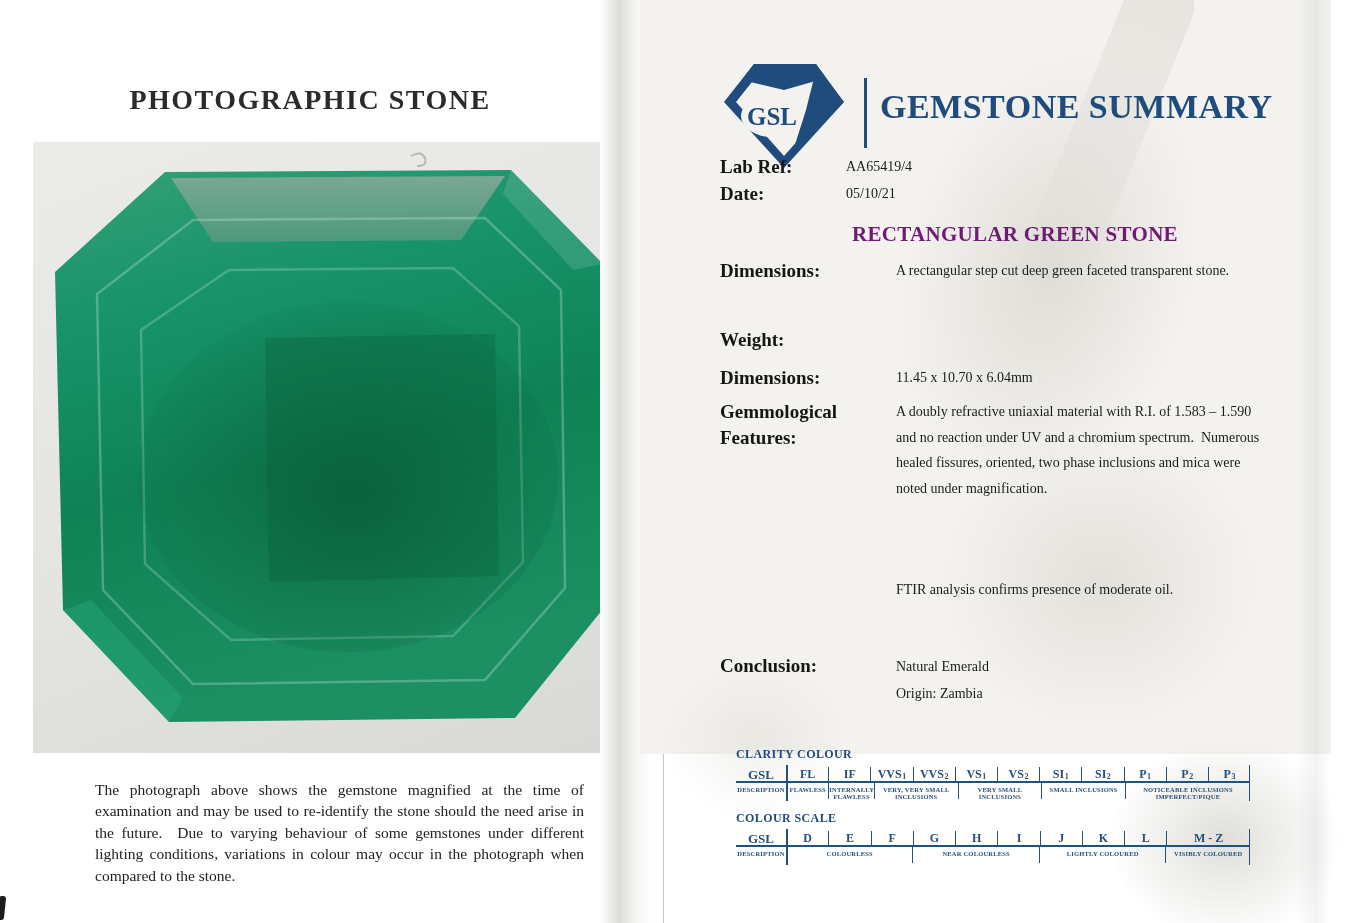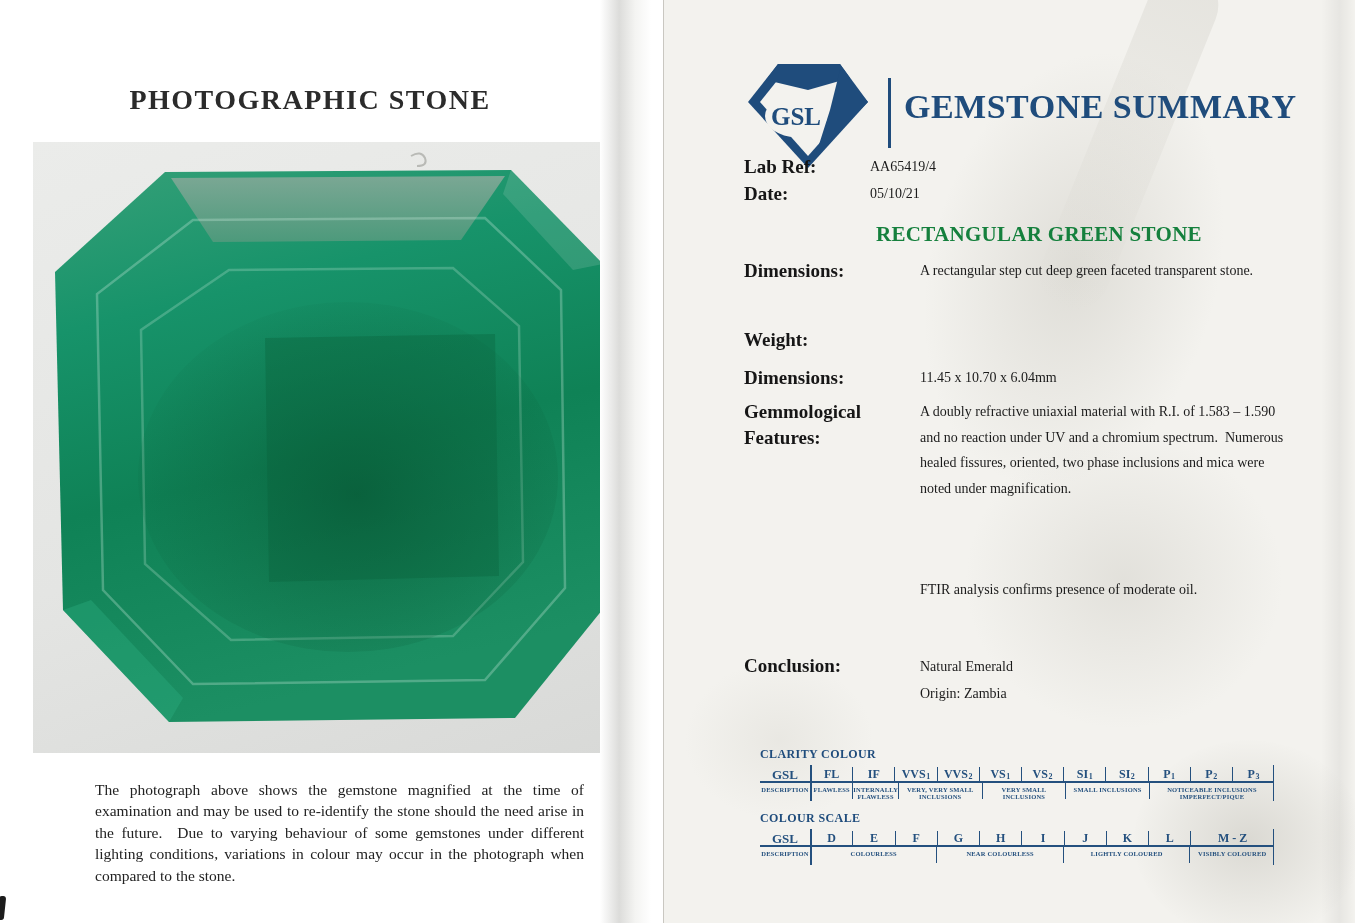--- a/index.html
+++ b/index.html
@@ -28,21 +28,21 @@
   .scan-blot { position:absolute; left:-2px; top:896px; width:7px; height:24px; background:#1c1c1c; border-radius:3px; transform:rotate(6deg); }
 
   
   .gutter {
     position:absolute; left:600px; top:0; width:64px; height:923px;
     background:linear-gradient(to right,#ffffff 0%, #dcdcda 30%, #f4f4f2 55%, #ffffff 80%, #ffffff 100%);
   }
   .gutter-line { position:absolute; left:663px; top:0; width:1px; height:923px; background:#c9c7c1; }
 
   
-  .right-page { position:absolute; left:664px; top:0; width:691px; height:923px; background:#f3f2ee; }
+  .right-page { position:absolute; left:640px; top:0; width:691px; height:754px; background:#f3f2ee; }
   .wm { position:absolute; border-radius:50%; pointer-events:none; }
   .wm1 { left:260px; top:40px;  width:300px; height:460px; transform:rotate(14deg);
          background:radial-gradient(ellipse at center, rgba(203,201,193,.50), rgba(203,201,193,0) 68%); }
   .wm2 { left:300px; top:430px; width:320px; height:300px;
          background:radial-gradient(ellipse at center, rgba(203,201,193,.42), rgba(203,201,193,0) 70%); }
   .wm3 { left:470px; top:740px; width:230px; height:200px;
          background:radial-gradient(ellipse at center, rgba(198,196,188,.55), rgba(198,196,188,0) 72%); }
   .wm4 { left:20px;  top:660px; width:190px; height:160px;
          background:radial-gradient(ellipse at center, rgba(210,208,200,.30), rgba(210,208,200,0) 70%); }
   .wm5 { left:430px; top:-40px; width:70px; height:360px; transform:rotate(22deg); border-radius:40px;
@@ -55,21 +55,21 @@
   .header-title {
     position:absolute; left:240px; top:88px; width:450px;
     font-size:34px; font-weight:bold; letter-spacing:.5px; color:#1f4c7c;
   }
 
   .flabel { position:absolute; left:80px; font-size:19px; font-weight:bold; line-height:26px; color:#161616; }
   .fvalue { position:absolute; left:256px; width:364px; font-size:14px; line-height:25.5px; color:#1b1b1b; white-space:pre-wrap; }
   .fvalue.narrow { left:206px; }
   .stone-title {
     position:absolute; left:115px; top:222px; width:520px; text-align:center;
-    font-size:21px; font-weight:bold; letter-spacing:.3px; color:#15803d;
+    font-size:21px; font-weight:bold; letter-spacing:.3px; color:#701a75;
   }
 
   
   .scale-title { position:absolute; font-size:12px; font-weight:bold; letter-spacing:.4px; color:#1f4c7c; }
   .scale { position:absolute; width:514px; color:#24507e; }
   .s-r1 { display:flex; align-items:flex-end; height:17px; position:relative; }
   .s-corner { width:50px; font-size:13px; font-weight:bold; text-align:center; line-height:13px; }
   .s-grade { flex-basis:0; display:flex; justify-content:center; align-items:flex-end;
              font-size:12px; font-weight:bold; height:14px; line-height:13px;
              border-left:1.5px solid #24507e; }

